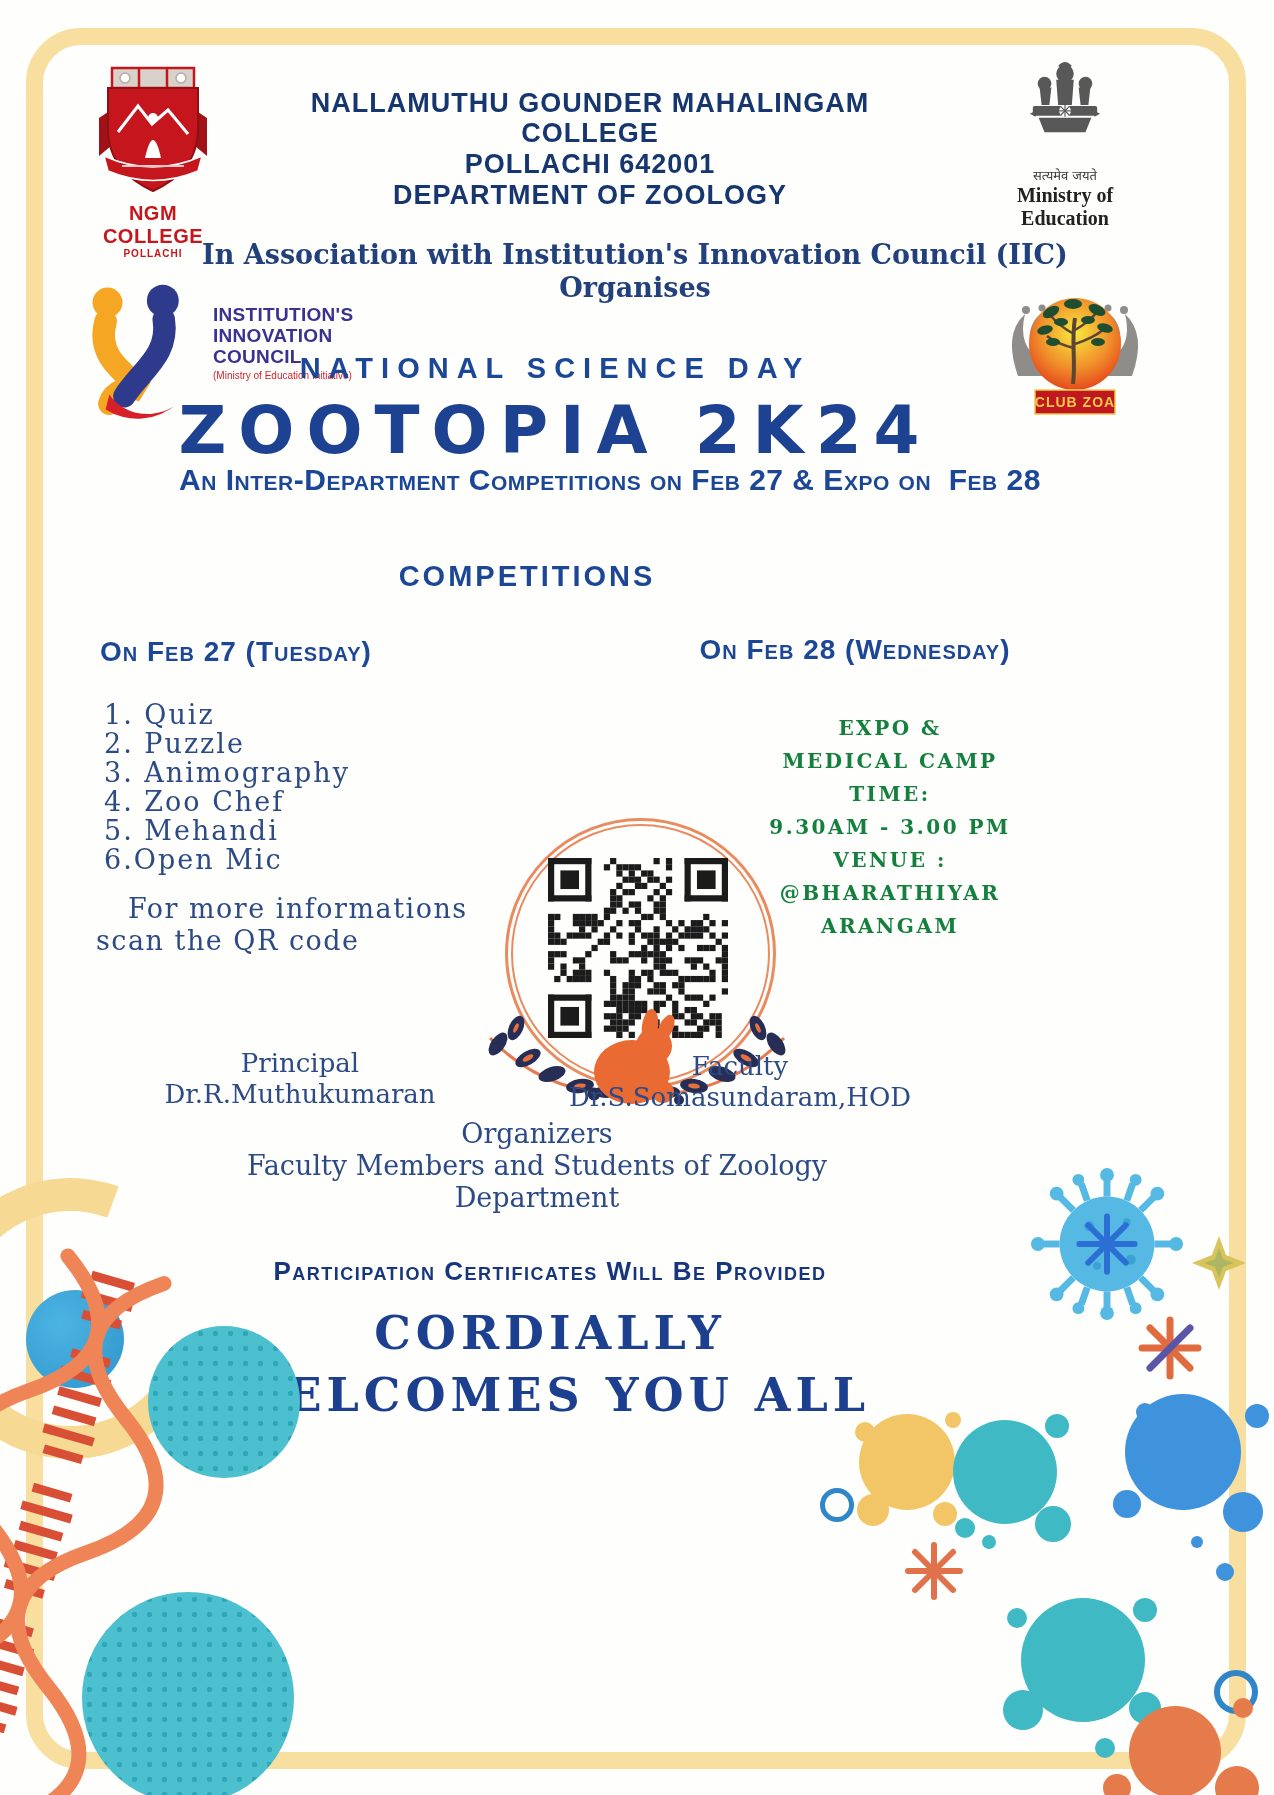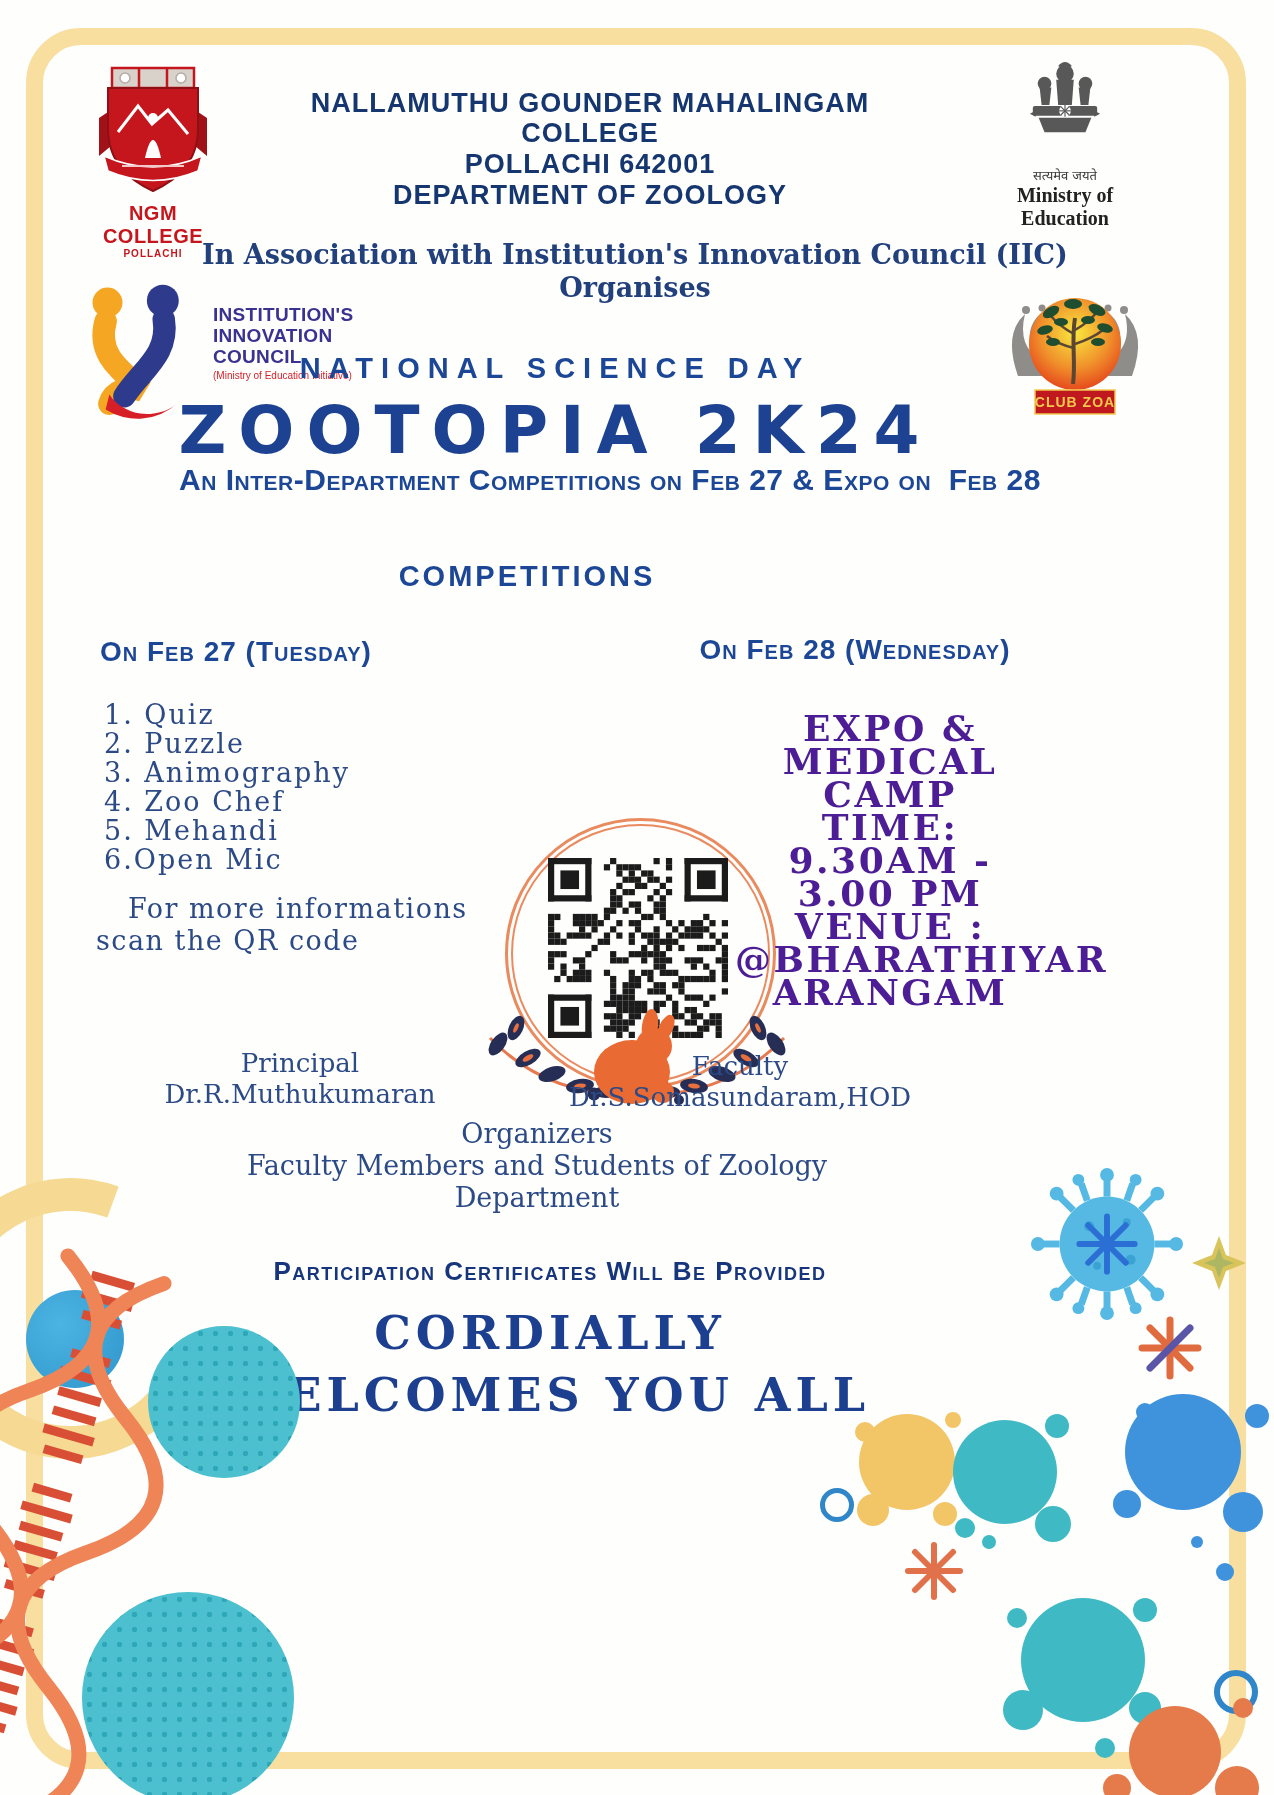--- a/index.html
+++ b/index.html
@@ -40,21 +40,21 @@
   .subtitle{left:60px;top:463px;width:1100px;color:#1c4796;font-size:30px;letter-spacing:0.5px;white-space:pre-wrap;}
   .competitions{left:0;top:560px;width:1054px;color:#1c4796;font-size:29px;letter-spacing:3px;}
   
   .d1head{left:100px;top:636px;color:#1c4796;font-size:28px;letter-spacing:1px;}
   .d2head{left:640px;top:634px;width:430px;text-align:center;color:#1c4796;font-size:28px;letter-spacing:1px;}
   .comp-list{left:104px;top:700px;width:360px;color:#2c4a85;font-size:27px;line-height:29px;
              letter-spacing:2px;list-style:none;margin:0;padding:0;}
   .comp-list li{margin-bottom:0;}
   .qr-note{left:96px;top:893px;width:380px;color:#2c4a85;font-size:27px;line-height:32px;letter-spacing:1.5px;}
   .qr-note .n1{padding-left:32px;}
-  .d2block{left:735px;top:712px;width:310px;text-align:center;color:#4c1d95;font-size:36px;
+  .d2block{left:735px;top:712px;width:310px;text-align:center;color:#15803d;font-size:20px;
            line-height:33px;letter-spacing:2.5px;font-weight:600;}
   
   .qr-ring{position:absolute;left:505px;top:818px;width:265px;height:265px;border-radius:50%;
            border:3px solid #e98a5f;z-index:4;}
   .qr-ring::after{content:"";position:absolute;inset:3px;border-radius:50%;border:2px solid #e98a5f;}
   .qr-svg{position:absolute;left:548px;top:858px;z-index:4;}
   .leaves{position:absolute;left:482px;top:996px;z-index:4;}
   
   .principal{left:140px;top:1048px;width:320px;color:#2c4a85;font-size:26px;line-height:31px;}
   .convenor{left:555px;top:1051px;width:370px;color:#2c4a85;font-size:26px;line-height:31px;}

